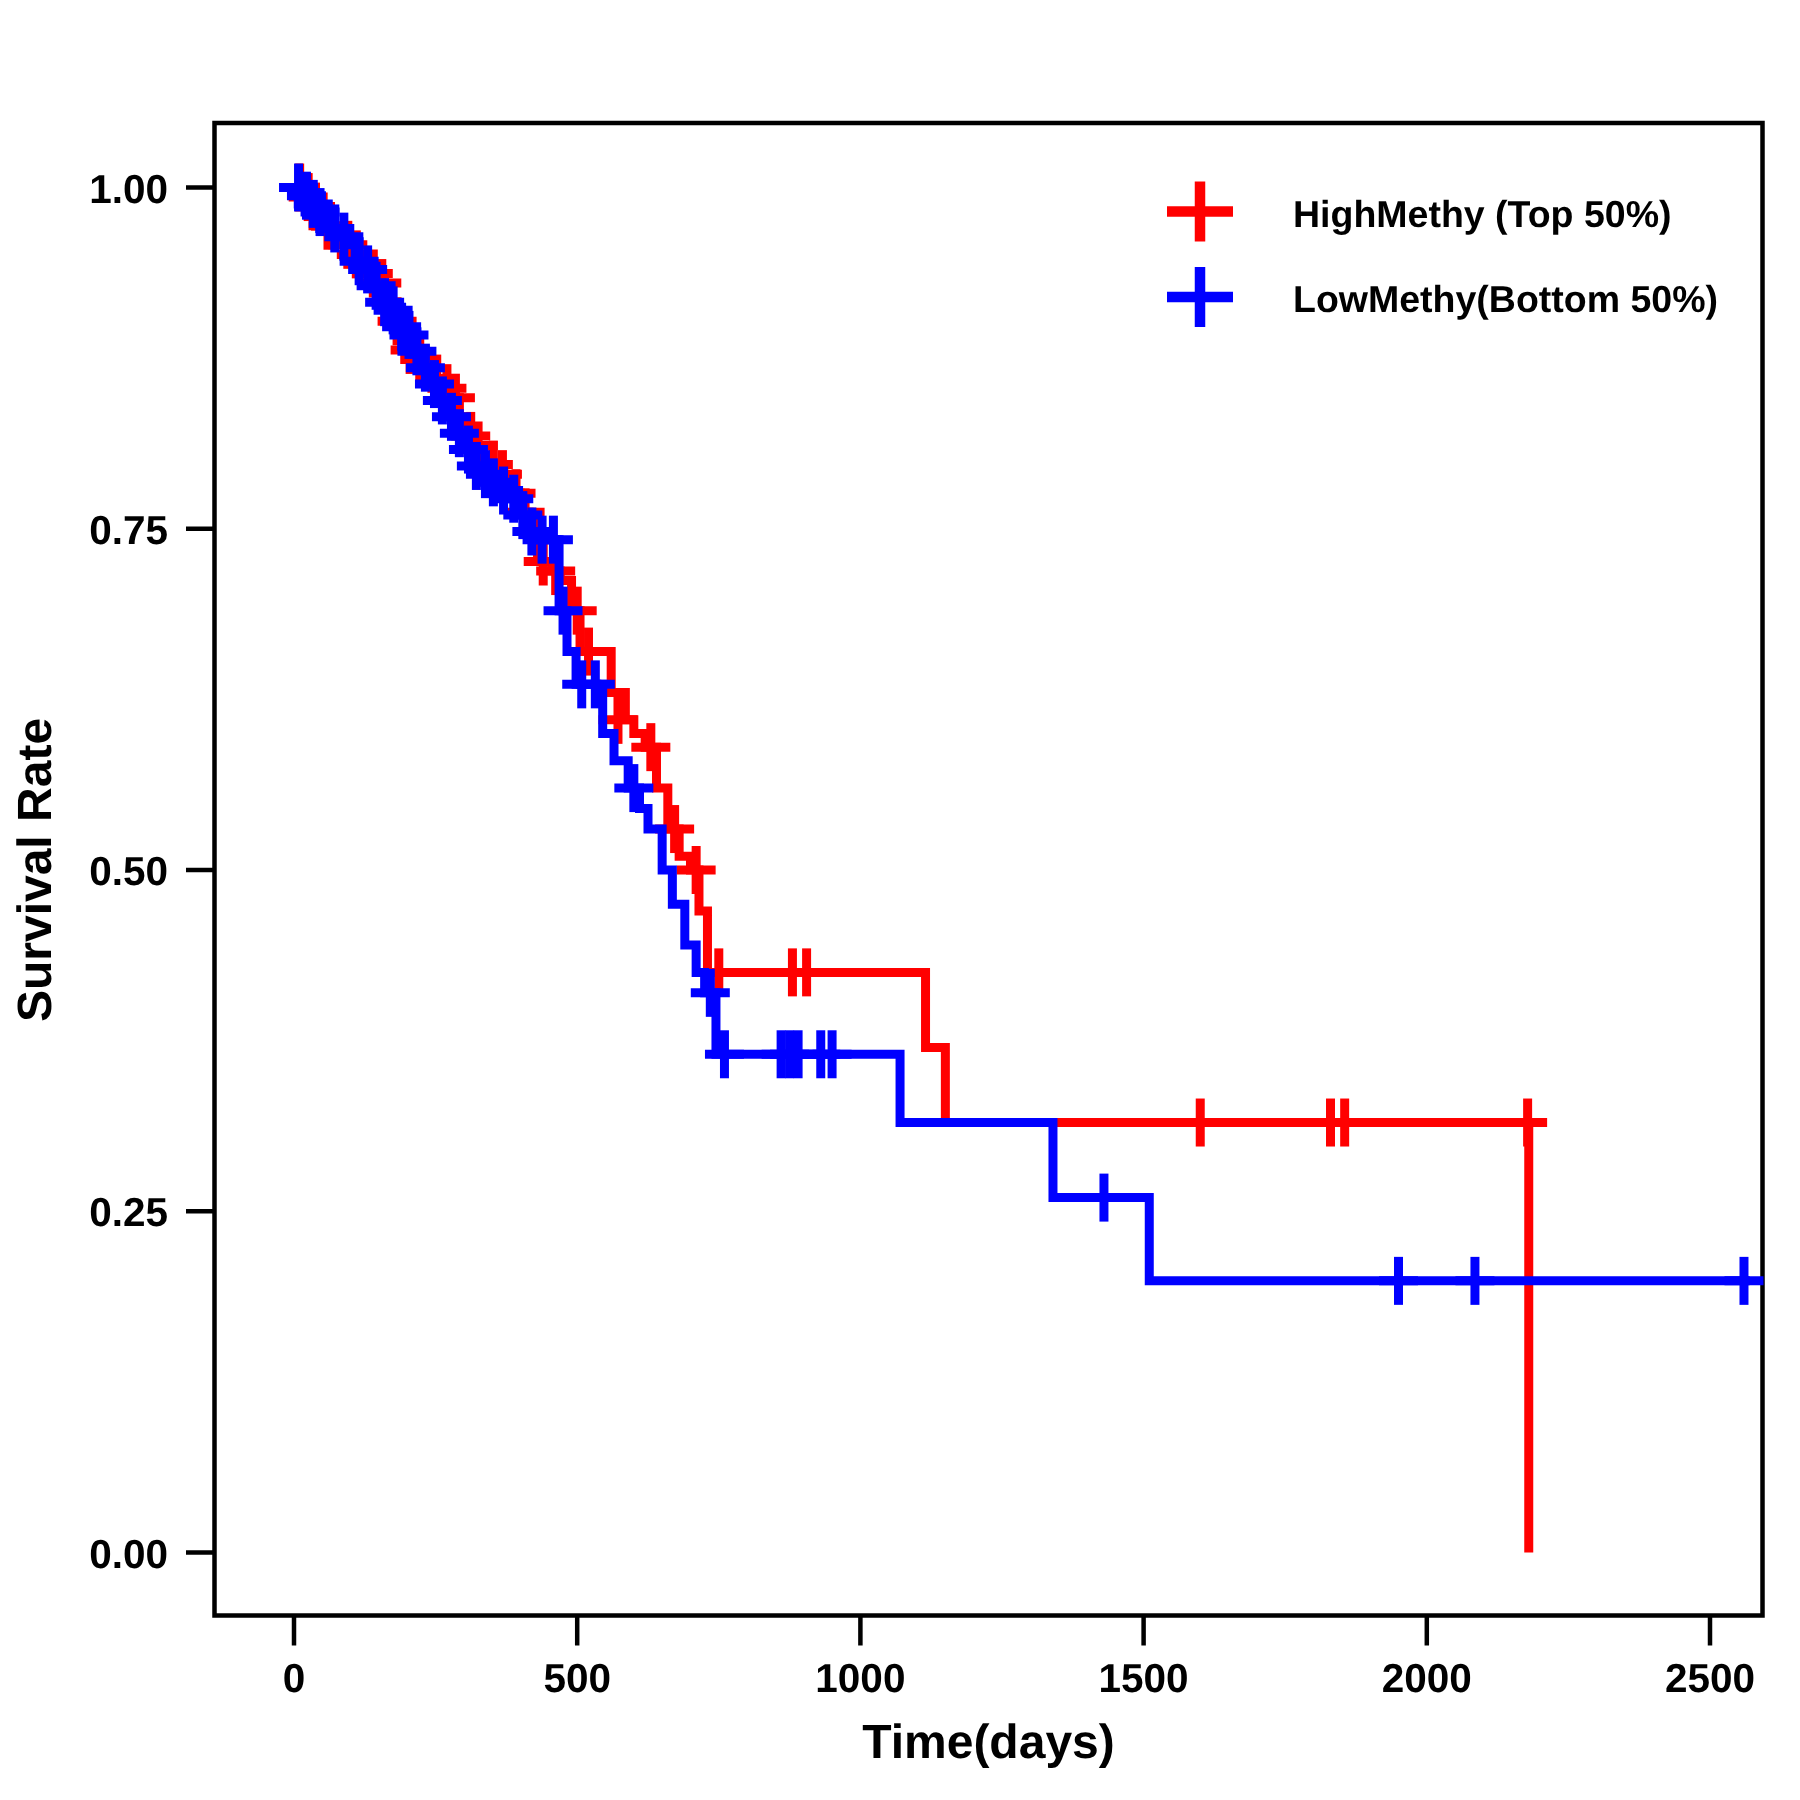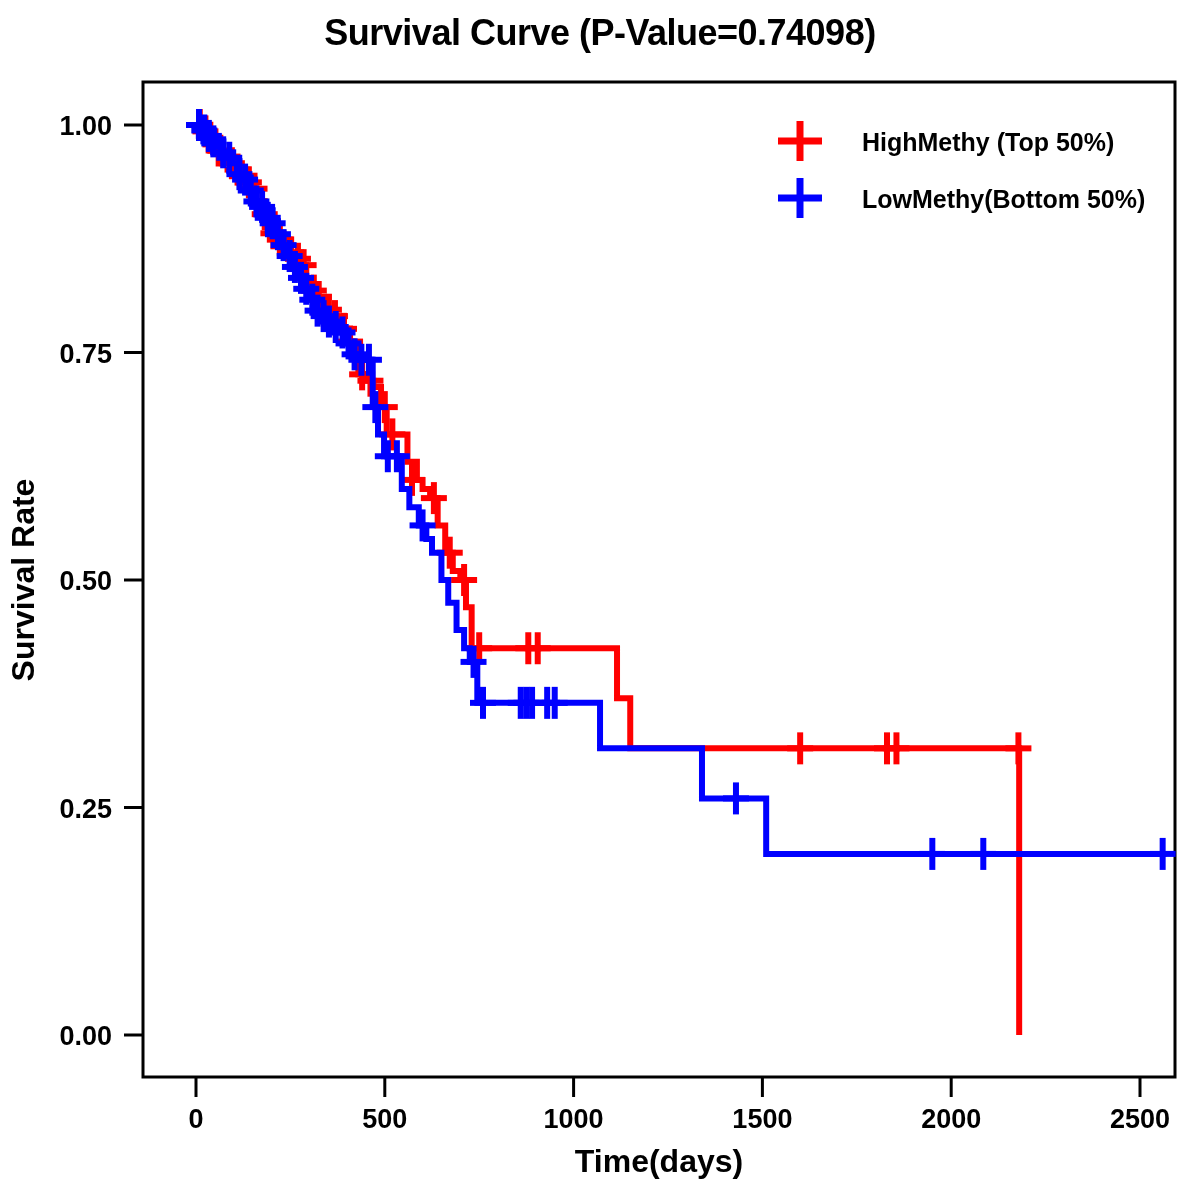--- a/index.html
+++ b/index.html
@@ -73,21 +73,20 @@
   .censor {
     stroke-width: 6;
     stroke-linecap: butt;
   }
 </style>
 </head>
 <body>
 
 <div id="figure">
 
-  <div id="chart-title">Survival Curve (P-Value=0.74098)</div>
 
   <svg id="plot-svg" width="1200" height="1200">
 
     <rect class="frame" id="plot-frame" x="143" y="82" width="1032" height="995"></rect>
 
     <g id="x-ticks">
         <line x1="196" y1="1078" x2="196" y2="1097" class="tickmark"></line>
         <text x="196" y="1128" text-anchor="middle" class="axis-tick-label">0</text>
         <line x1="384.8" y1="1078" x2="384.8" y2="1097" class="tickmark"></line>
         <text x="384.8" y="1128" text-anchor="middle" class="axis-tick-label">500</text>

